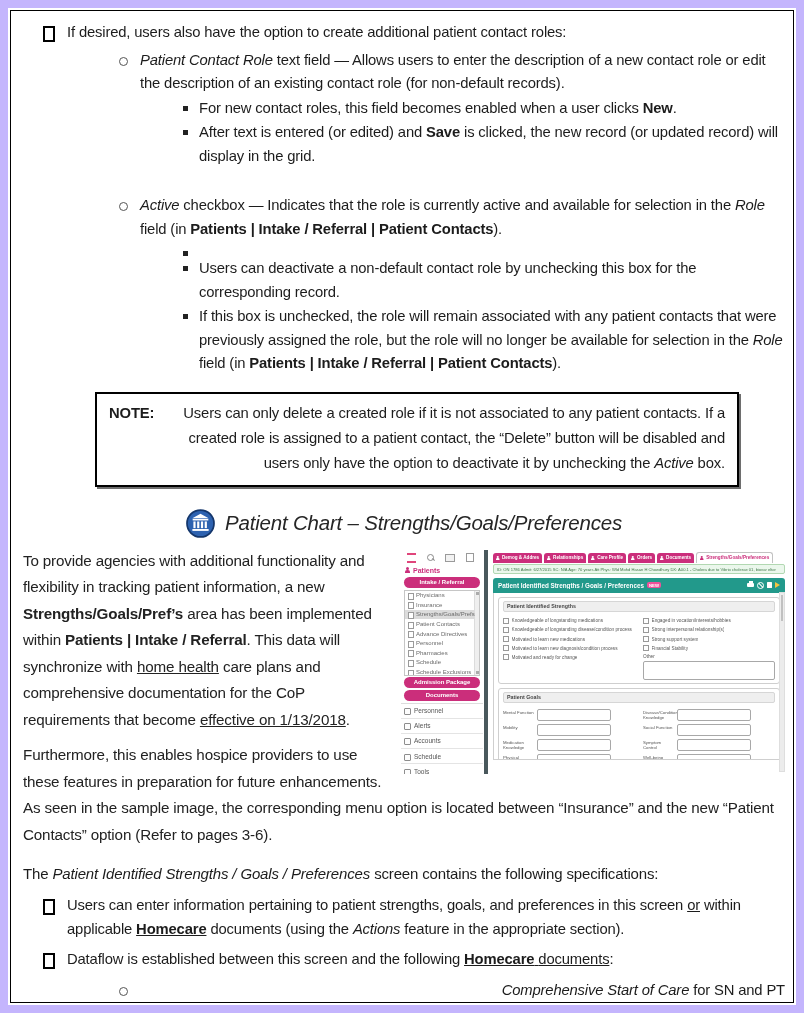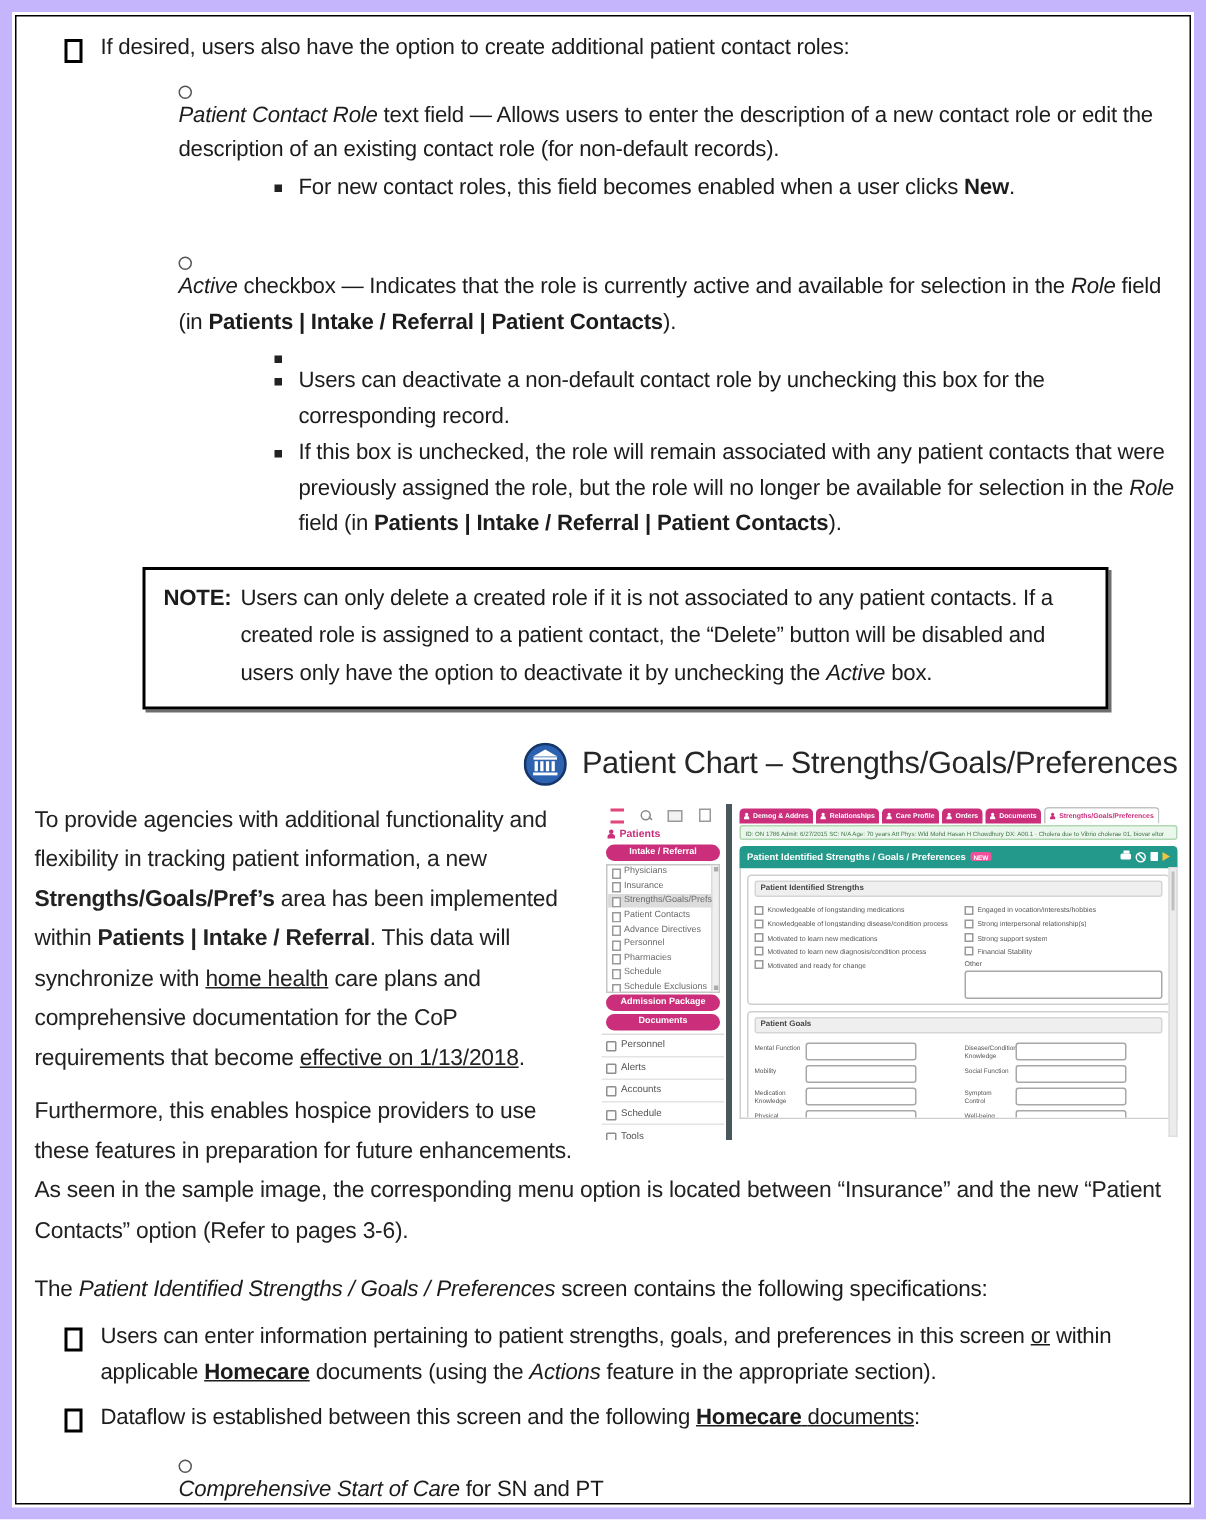--- a/index.html
+++ b/index.html
@@ -4,42 +4,42 @@
 <style>
   html,body{margin:0;padding:0;background:#fff;}
   body{width:804px;height:1013px;font-family:"Liberation Sans",sans-serif;color:#1c1c1c;letter-spacing:-0.15px;}
   .page{box-sizing:border-box;width:804px;height:1013px;border:8px solid #c4b5fd;padding:2px;background:#fff;}
   .inner{box-sizing:border-box;border:1px solid #000;height:100%;padding:8px 8px 4px 12px;overflow:hidden;background:#fff;}
 
   
   .bul{display:flex;line-height:23.5px;font-size:14.8px;}
   .bul .txt{flex:1;}
   .l1{padding-left:20px;margin-top:2px;}
-  .l2{padding-left:96px;margin-top:4px;flex-direction:column;}
+  .l2{padding-left:96px;margin-top:4px;}
   .l3{padding-left:160px;margin-top:1px;}
   .mk-sq{flex:none;width:8px;height:12px;border:2px solid #000;margin:5px 12px 0 0;background:#fff;}
   .mk-ci{flex:none;width:7px;height:7px;border:1.2px solid #555;border-radius:50%;margin:8px 12px 0 0;background:#fff;}
   .mk-fs{flex:none;width:5px;height:5px;background:#222;margin:9px 11px 0 0;}
   .b{font-weight:bold;} .i{font-style:italic;} .u{text-decoration:underline;}
 
   
-  .notebox{display:flex;gap:6px;border:2px solid #000;box-shadow:2px 2px 0 #6e6e6e;margin:16px 46px 0 72px;padding:7px 12px 9px;font-size:14.8px;line-height:25px;background:#fff;}
+  .notebox{display:flex;gap:6px;border:2px solid #000;box-shadow:2px 2px 0 #6e6e6e;margin:16px 46px 0 72px;padding:7px 12px 9px;font-size:14.8px;line-height:25px;background:#fff;text-align:right;}
   .notebox .lbl{font-weight:bold;flex:none;}
   .notebox .txt{flex:1;}
 
   
-  .heading{display:flex;align-items:center;justify-content:flex-end;gap:10px;margin:22px 0 10px 0;}
+  .heading{display:flex;align-items:center;justify-content:center;gap:10px;margin:22px 0 10px 0;font-style:italic;}
   .heading h1{font-size:20.5px;font-weight:normal;margin:0;color:#262626;letter-spacing:-0.2px;}
 
   
   .wrapsec{margin-top:4px;}
   .wrapsec p{font-size:15.2px;line-height:26.5px;margin:0 0 9px 0;color:#222;}
   .specintro{font-size:15px;line-height:24px;margin:14px 0 8px 0;}
   .specs .bul{margin-bottom:7px;}
-  .docs{padding-left:96px;margin-top:0;}
+  .docs{padding-left:96px;margin-top:0;text-align:right;}
 
   
   .shot{position:relative;width:384px;height:224px;float:right;margin:2px 0 6px 10px;background:#fff;letter-spacing:0;}
   .side{position:absolute;left:0;top:0;width:82px;height:100%;overflow:hidden;}
   .vdiv{position:absolute;left:83px;top:0;width:4px;height:100%;background:#49585c;}
   .mainarea{position:absolute;left:92px;top:0;right:0;height:100%;}
 
   .mini-toolbar{height:12px;display:flex;align-items:center;gap:11px;padding:2px 2px 1px 6px;}
   .ham{width:9px;height:6px;border-top:2px solid #e0457b;border-bottom:2px solid #e0457b;}
   .magi{width:5px;height:5px;border:1.2px solid #8a8a8a;border-radius:50%;position:relative;}
@@ -108,20 +108,24 @@
           <span class="mk-sq"></span>
           <div class="txt"><span class="">If desired, users also have the option to create additional patient contact roles:</span></div>
         </div>
     <div class="bul l2">
           <span class="mk-ci"></span>
           <div class="txt"><span class=" i">Patient Contact Role</span><span class=""> text field — Allows users to enter the description of a new contact role or edit the description of an existing contact role (for non-default records).</span></div>
         </div>
     <div class="bul l3">
           <span class="mk-fs"></span>
           <div class="txt"><span class="">For new contact roles, this field becomes enabled when a user clicks </span><span class=" b">New</span><span class="">.</span></div>
+        </div>
+    <div class="bul l3">
+          <span class="mk-fs"></span>
+          <div class="txt"><span class="">After text is entered (or edited) and </span><span class=" b">Save</span><span class=""> is clicked, the new record (or updated record) will display in the grid.</span></div>
         </div>
     <div class="bul l2" style="margin-top:26px;">
           <span class="mk-ci"></span>
           <div class="txt"><span class=" i">Active</span><span class=""> checkbox — Indicates that the role is currently active and available for selection in the </span><span class=" i">Role</span><span class=""> field (in </span><span class=" b">Patients | Intake / Referral | Patient Contacts</span><span class="">).</span></div>
         </div>
     <div class="bul l3">
           <span class="mk-fs"></span>
         </div>
     <div class="bul l3">
           <span class="mk-fs"></span>

